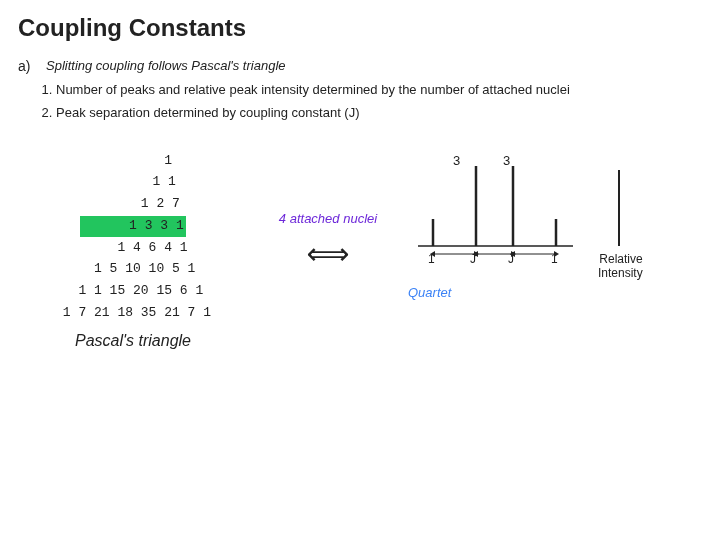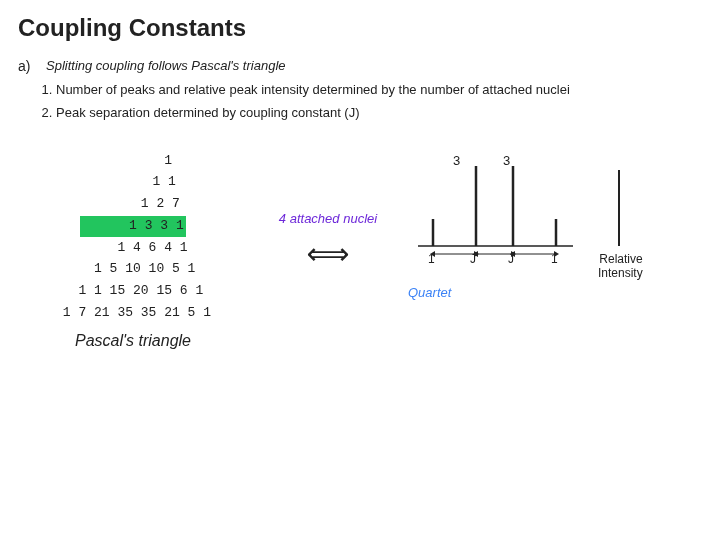--- a/index.html
+++ b/index.html
@@ -166,21 +166,21 @@
     <div class="pascal-area">
       <div class="pascal-triangle">
 
       <div class="pascal-row">         1</div>
           <div class="pascal-row">        1 1</div>
           <div class="pascal-row">       1 2 7</div>
           <div class="pascal-row highlighted">      1 3 3 1</div>
           <div class="pascal-row">     1 4 6 4 1</div>
           <div class="pascal-row">   1 5 10 10 5 1</div>
           <div class="pascal-row">  1 1 15 20 15 6 1</div>
-          <div class="pascal-row"> 1 7 21 35 35 21 5 1</div>
+          <div class="pascal-row"> 1 7 21 18 35 21 7 1</div>
         </div>
       <div class="pascal-label">Pascal's triangle</div>
     </div>
 
     <div class="middle-area">
       <div class="attached-label">4 attached nuclei</div>
       <div class="arrow-double">⟺</div>
     </div>
 
     <div class="right-with-label">

